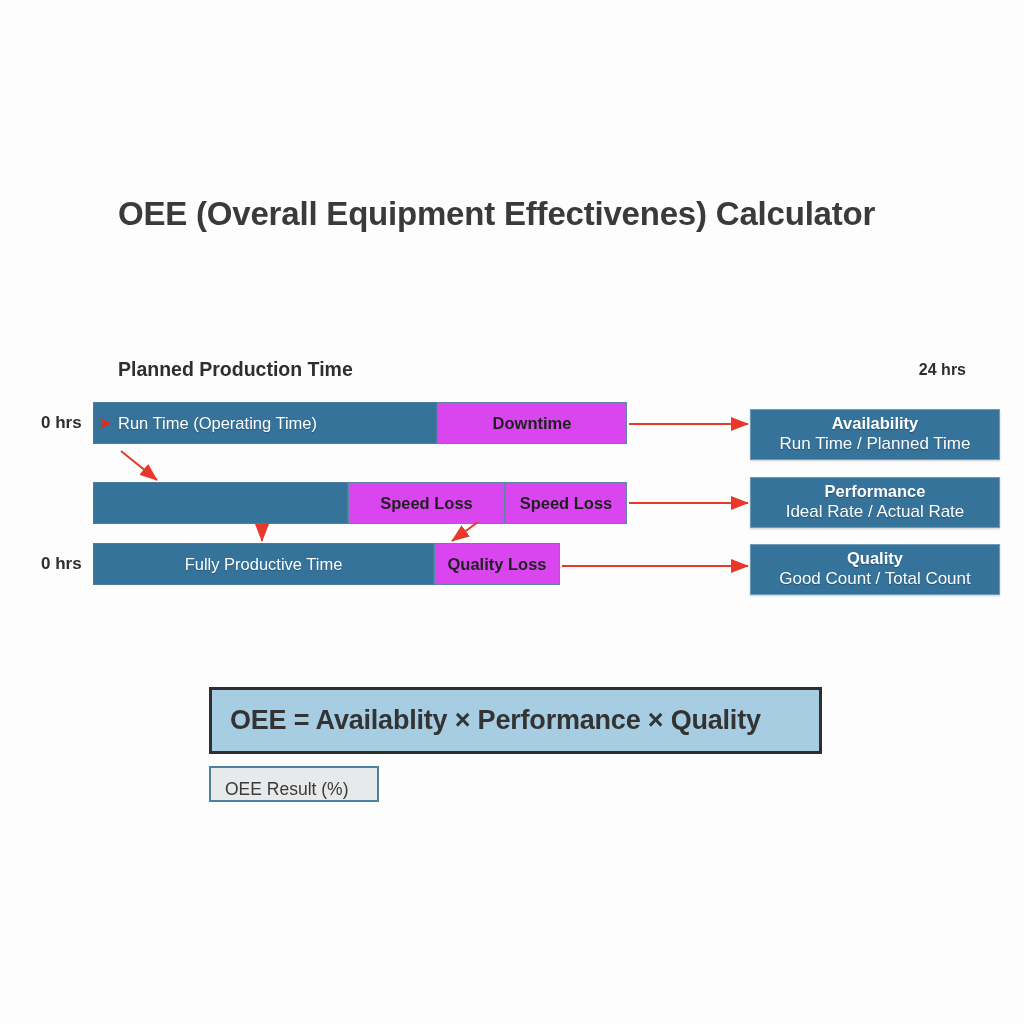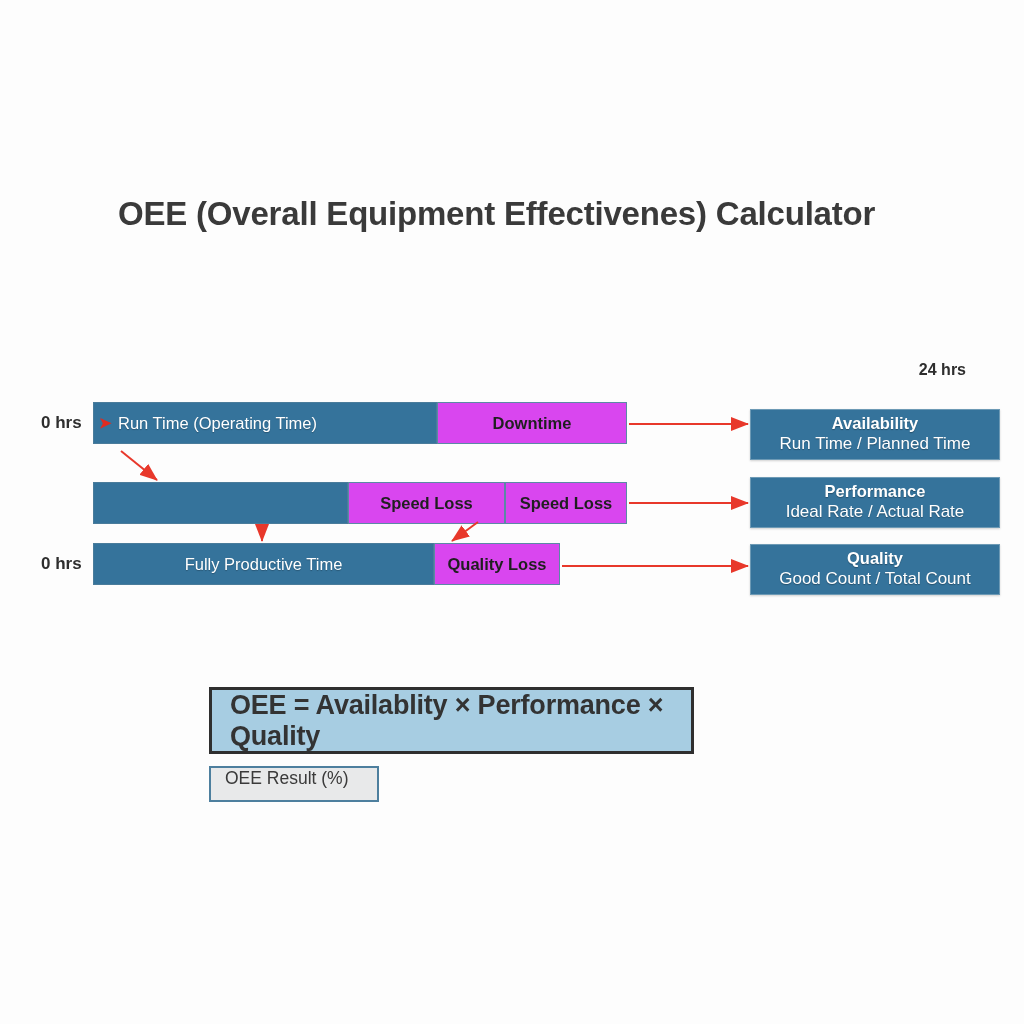--- a/index.html
+++ b/index.html
@@ -113,21 +113,21 @@
   .metric-box .m-title { font-size: 16.5px; font-weight: bold; line-height: 1.15; }
   .metric-box .m-sub   { font-size: 17px; font-weight: normal; line-height: 1.25; }
   .mb1 { left: 750px; top: 409px; }
   .mb2 { left: 750px; top: 477px; }
   .mb3 { left: 750px; top: 544px; }
 
   
   .formula-box {
     position: absolute;
     left: 209px; top: 687px;
-    width: 485px; height: 67px;
+    width: 613px; height: 67px;
     background: #a7cde2;
     border: 3px solid #2f2f2f;
     display: flex;
     align-items: center;
     padding-left: 18px;
   }
   .formula-box .f-text {
     font-size: 27px;
     font-weight: bold;
     color: #333333;
@@ -135,38 +135,39 @@
   }
 
   
   .result-field {
     position: absolute;
     left: 209px; top: 766px;
     width: 170px; height: 36px;
     background: #e8e9ea;
     border: 2px solid #4d7f9e;
     display: flex;
-    align-items: flex-start;
+    align-items: flex-end;
     padding-left: 14px;
   }
   .result-field .r-text {
     font-size: 17.5px;
     color: #3a3a3a;
   }
 
   
   #arrows { position: absolute; left: 0; top: 0; width: 1024px; height: 1024px; pointer-events: none; }
 </style>
 </head>
 <body>
 
 <div id="canvas">
 
   <div class="title">OEE (Overall Equipment Effectivenes) Calculator</div>
 
+  <div class="section-heading">Planned Production Time</div>
   <div class="hrs-right">24 hrs</div>
 
   <div class="hrs-left r1">0 hrs</div>
   <div class="hrs-left r3">0 hrs</div>
 
   <div class="bar-row r1">
     <div class="seg blue s-run">
       <span class="lbl">Run Time (Operating Time)</span>
     </div>
     <div class="seg gray s-down">

